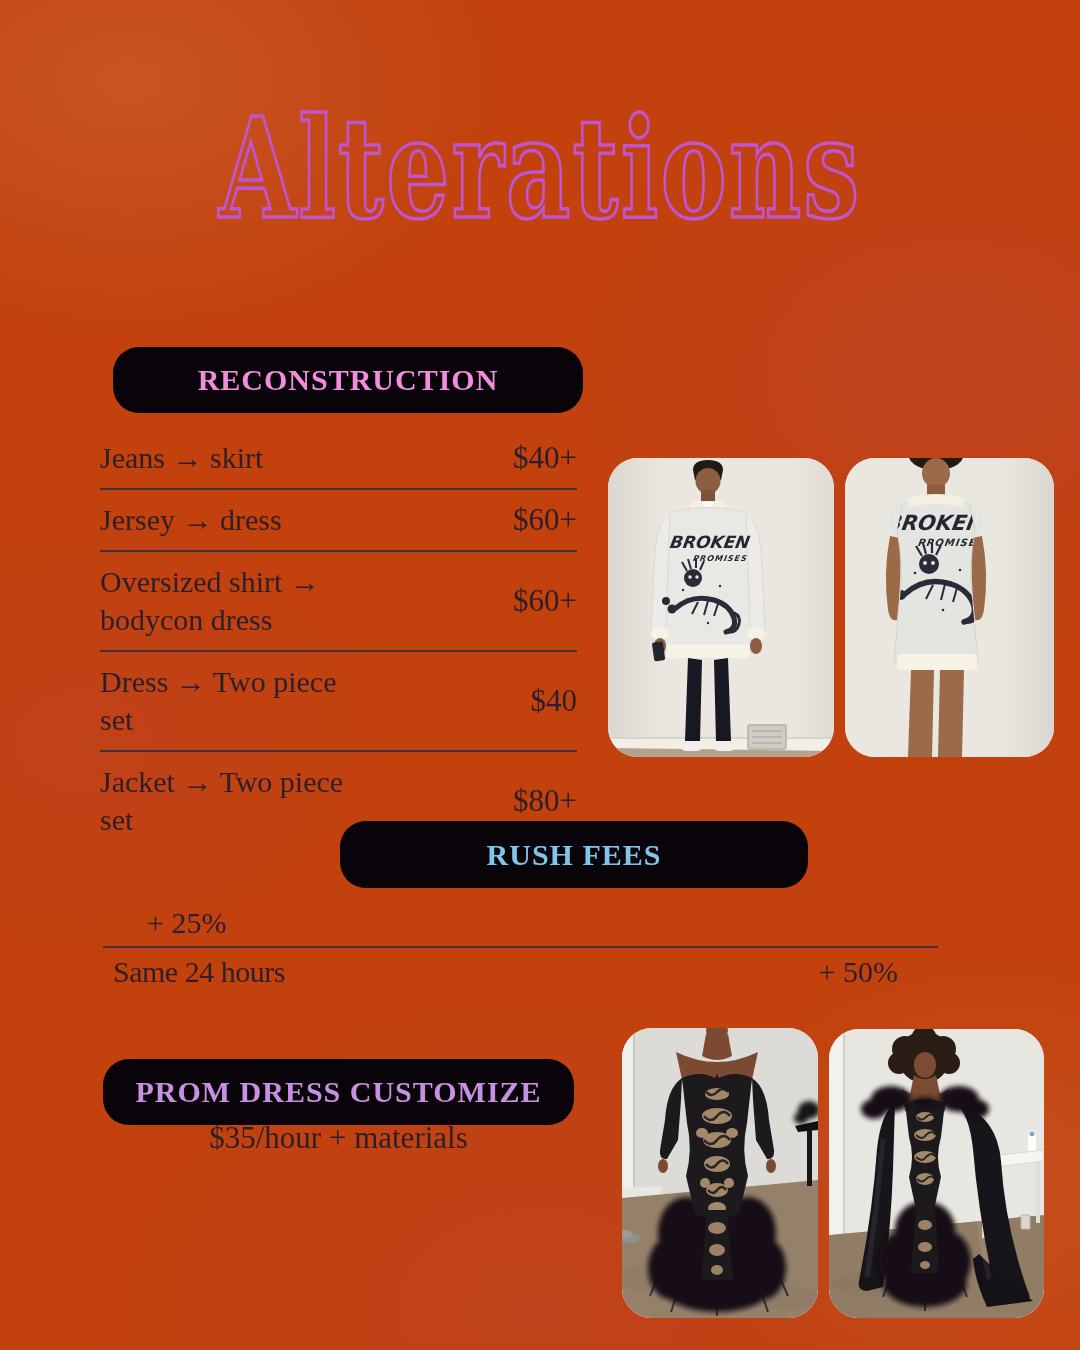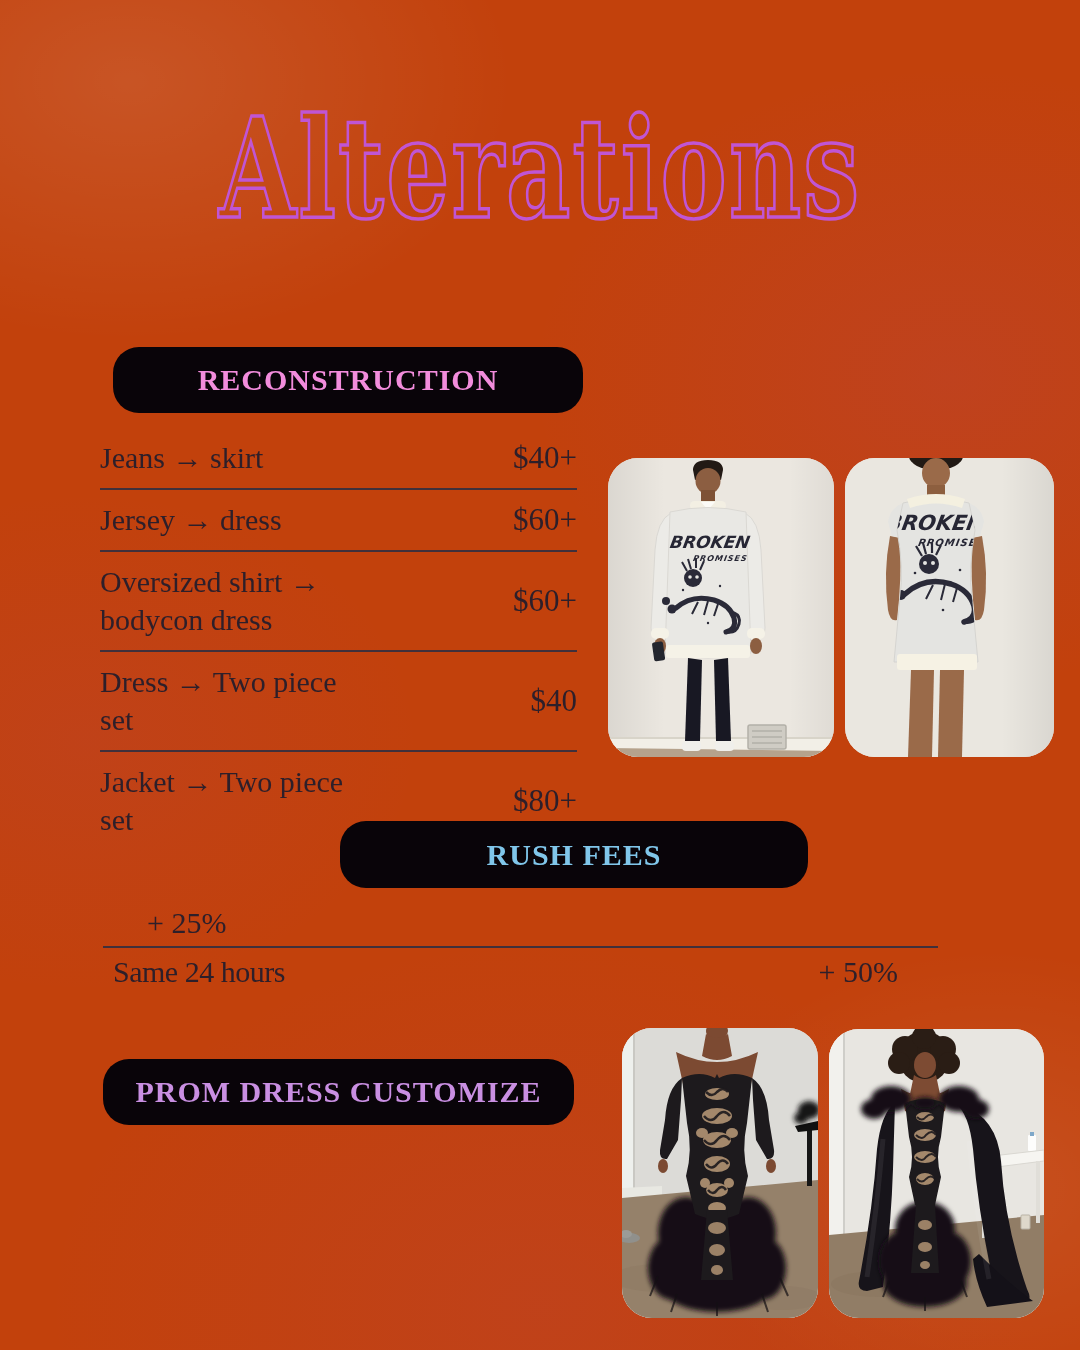--- a/index.html
+++ b/index.html
@@ -216,20 +216,21 @@
     <div class="r-row second">
       <div class="r-label">Same 24 hours</div>
       <div class="r-price">+ 50%</div>
     </div>
   </div>
 
   <div class="pill" id="pill-prom">
     <span class="pill-text">PROM DRESS CUSTOMIZE</span>
   </div>
 
+  <div id="rate">$35/hour + materials</div>
 
   <div class="photo" id="photo-c">
     <svg viewBox="0 0 196 290">
       <defs>
           <filter id="fC" x="-40%" y="-40%" width="180%" height="180%">
             <feGaussianBlur stdDeviation="2.5"></feGaussianBlur>
           </filter>
         </defs>
       <rect width="196" height="290" fill="#dcdbd7"></rect>
       <rect x="0" y="0" width="11" height="168" fill="#eef0ed"></rect>

